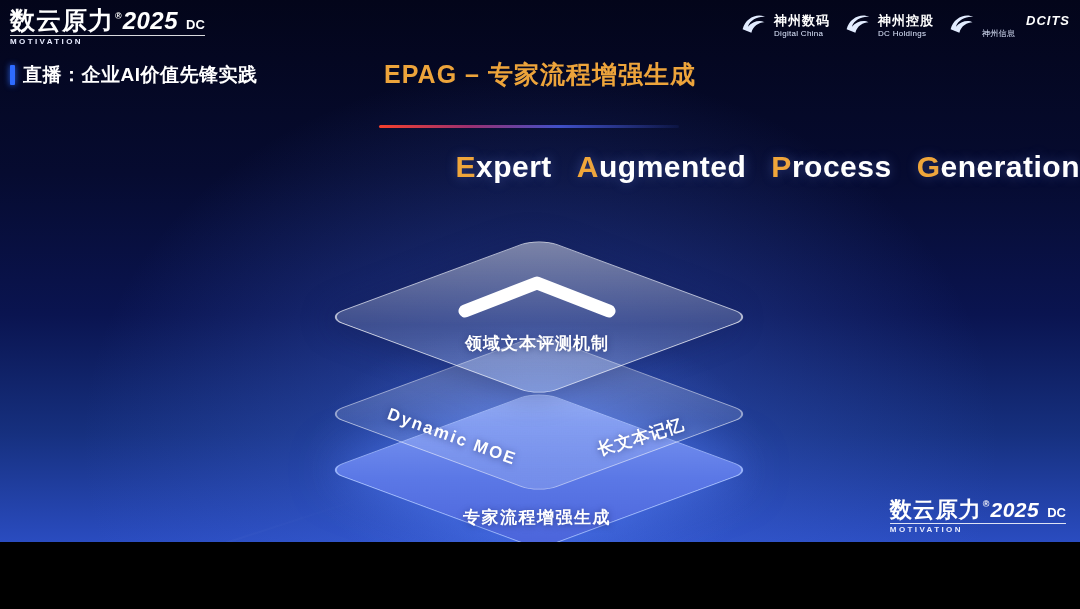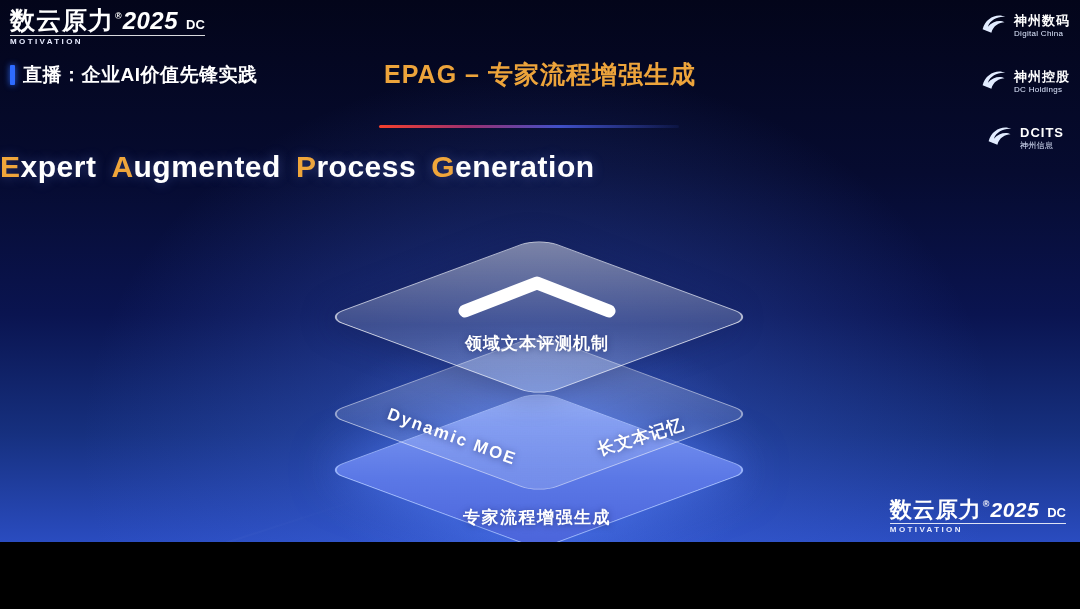--- a/index.html
+++ b/index.html
@@ -34,21 +34,21 @@
   .live-bar{width:5px;height:20px;background:#2e6bff;border-radius:1px;box-shadow:0 0 6px rgba(46,107,255,0.9);}
   .live-text{font-size:19px;font-weight:bold;color:#fff;letter-spacing:0.5px;}
 
   
   .slide-title{position:absolute;top:58px;left:0;width:100%;text-align:center;
     font-size:25px;font-weight:bold;color:#eda43b;letter-spacing:1px;}
   .divider{position:absolute;left:379px;top:125px;width:300px;height:3px;border-radius:2px;
     background:linear-gradient(90deg,#f5402c 0%,#9c3070 30%,#4050c8 60%,rgba(40,70,180,0.12) 100%);}
 
   
-  .main-title{position:absolute;top:150px;left:0;width:100%;display:flex;justify-content:flex-start;gap:15px;
+  .main-title{position:absolute;top:150px;left:0;width:100%;display:flex;justify-content:flex-end;gap:25px;
     font-size:30px;font-weight:bold;letter-spacing:0.5px;color:#fff;text-shadow:0 0 12px rgba(120,150,255,0.35);}
   .gold{color:#f0a63a;}
 
   
   .glow{position:absolute;left:287px;top:310px;width:500px;height:300px;
     background:radial-gradient(ellipse,rgba(95,135,250,0.38) 0%,rgba(95,135,250,0) 65%);}
   .diamond{position:absolute;width:300px;height:300px;left:387px;border-radius:26px;}
   .d-bottom{top:318px;transform:scaleY(0.37) rotate(45deg);z-index:1;
     background:linear-gradient(135deg,#86a1f4 0%,#5b78e6 55%,#4a63da 100%);
     border:2px solid rgba(170,195,255,0.75);
@@ -62,21 +62,21 @@
     box-shadow:0 10px 40px rgba(20,30,80,0.35);}
   .chevron{position:absolute;left:455px;top:274px;z-index:4;}
   .layer-label{position:absolute;z-index:5;font-weight:bold;color:#fff;font-size:17px;white-space:nowrap;
     text-shadow:0 1px 6px rgba(20,30,90,0.55);}
   .lbl-top{left:537px;top:343px;transform:translate(-50%,-50%);letter-spacing:1px;}
   .lbl-moe{left:452px;top:437px;transform:translate(-50%,-50%) rotate(20deg);letter-spacing:2px;}
   .lbl-mem{left:641px;top:437px;transform:translate(-50%,-50%) rotate(-17deg);letter-spacing:1px;}
   .lbl-bottom{left:537px;top:517px;transform:translate(-50%,-50%);letter-spacing:1.5px;}
 
   
-  .partners{position:absolute;right:10px;top:10px;display:flex;gap:24px;align-items:center;flex-direction:column;}
+  .partners{position:absolute;right:10px;top:10px;display:flex;gap:14px;align-items:center;}
   .partner{display:flex;align-items:center;gap:6px;}
   .partner-txt{display:flex;flex-direction:column;line-height:1.15;}
   .partner-name{font-size:13px;font-weight:bold;color:#fff;letter-spacing:1px;}
   .partner-sub{font-size:8px;color:#dfe8ff;letter-spacing:0.3px;}
 </style>
 </head>
 <body>
 
 <div class="stage">
 
@@ -124,21 +124,21 @@
         <span class="partner-sub">DC Holdings</span>
       </span>
     </div>
     <div class="partner">
       <span>
         <svg width="28" height="28" viewBox="0 0 32 32">
             <path d="M3 22 C6 9 20 3 29 8 C21 7 12 11 9 19 C14 13 23 11 28 14 C22 14 15 18 13 26 Z" fill="#e2ecff"></path>
           </svg>
       </span>
       <span class="partner-txt">
-        <span class="partner-name" style="">DCITS</span>
+        <span class="partner-name" style="font-style:italic;margin-left:44px;">DCITS</span>
         <span class="partner-sub">神州信息</span>
       </span>
     </div>
   </div>
 
   <div class="main-title">
     <span><span class="gold">E</span><span>xpert</span></span>
     <span><span class="gold">A</span><span>ugmented</span></span>
     <span><span class="gold">P</span><span>rocess</span></span>
     <span><span class="gold">G</span><span>eneration</span></span>

